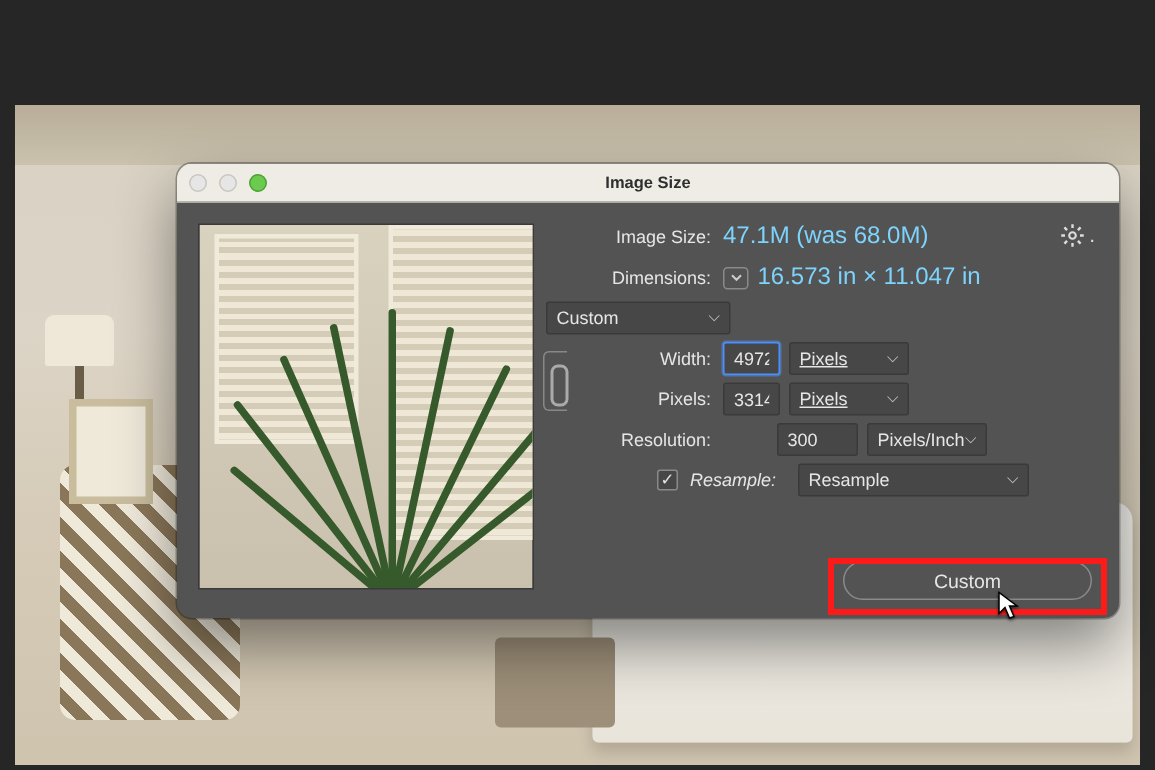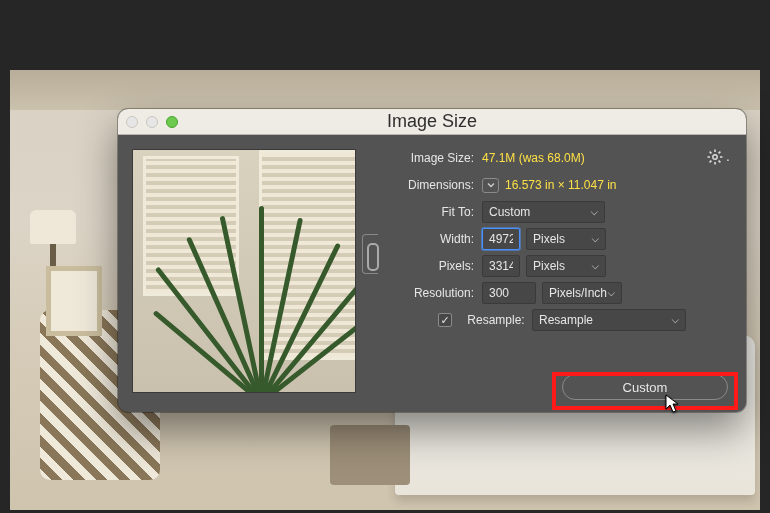--- a/index.html
+++ b/index.html
@@ -57,21 +57,21 @@
     background: #efece6;
     display: flex; align-items: center;
     position: relative;
     border-bottom: 1px solid #b8b5ad;
   }
   .traffic { position:absolute; left:8px; top:7px; display:flex; gap:8px; }
   .dot { width:12px; height:12px; border-radius:50%; }
   .dot.close { background:#e6e6e6; border:1px solid #c9c6be;}
   .dot.min { background:#e6e6e6; border:1px solid #c9c6be;}
   .dot.zoom { background:#6ccb4f; border:1px solid #4aa231;}
-  .title { margin: 0 auto; font-weight:400; font-size:18px; color:#2f2f2f; }
+  .title { margin: 0 auto; font-weight:700; font-size:11px; color:#2f2f2f; }
   
   .content { display:flex; height: calc(100% - 26px); }
   .preview {
     width: 238px; flex:none;
     padding: 14px 14px 0 14px;
   }
   .preview-box {
     width: 224px; height: 244px;
     background: linear-gradient(180deg,#d9d2bf,#c9c1ad);
     position:relative; overflow:hidden;
@@ -80,38 +80,38 @@
   .preview-box .win { position:absolute; background: repeating-linear-gradient(0deg,#efe8d7 0 4px,#d4ccb6 4px 8px); border:3px solid #f0eadb;}
   .win.a{left:10px;top:6px;width:96px;height:140px;}
   .win.b{left:126px;top:0px;width:100px;height:210px;}
   .preview-box .palm{position:absolute;left:40px;bottom:-10px;width:180px;height:200px;}
   .palm span{position:absolute;bottom:0;left:86px;width:5px;background:#365a2b;border-radius:3px;transform-origin:bottom center;}
   
   .rightpanel { flex:1; padding: 10px 18px 12px 8px; position:relative; }
   .gear { position:absolute; right:16px; top:14px; color:#ddd; cursor:pointer; }
   .row { display:flex; align-items:center; height:26px; margin-bottom:1px; }
   .lbl { width:118px; text-align:right; padding-right:8px; color:#e6e6e6; font-size:12px;}
-  .val { color:#fde047; font-size:12px;}
+  .val { color:#7dd3fc; font-size:16px;}
   .disc { display:inline-flex; width:17px;height:15px;border:1px solid #8a8a8a;border-radius:3px;align-items:center;justify-content:center;margin-right:6px;color:#ccc;font-size:9px;}
   .select, .input {
     background:#474747; color:#e6e6e6;
     border:1px solid #3a3a3a;
     height:22px; font-size:12px;
     padding: 0 6px; border-radius:2px;
     display:flex; align-items:center; position:relative;
   }
   .select .chev { position:absolute; right:6px; top:4px; font-size:10px; color:#ccc;}
   .input input {
     background:transparent;border:none;color:#e6e6e6;font-size:12px;width:100%;outline:none;
   }
   .input.active { border:1px solid #4a90ff; box-shadow:0 0 0 1px rgba(80,150,255,.5);}
   .fit .select{width:123px;}
   .wrow .input{width:38px; margin-right:6px;}
-  .wrow .select{width:80px;}
-  .resrow .input{width:54px;margin-right:6px;}
+  .wrow .select{width:80px;text-decoration:underline;}
+  .resrow .input{width:54px;margin-right:6px;margin-left:36px;}
   .resrow .select{width:80px;}
   .resample .select{width:154px;}
   .chk { width:14px;height:14px;border:1px solid #8a8a8a;border-radius:2px;display:inline-flex;align-items:center;justify-content:center;margin-right:6px;background:#474747;vertical-align:middle;}
   .chk.checked::after{content:"✓";font-size:11px;color:#e6e6e6;line-height:1;}
   
   .linkcol { position:absolute; left:2px; top:94px; width:24px; height:50px; display:flex; align-items:center; justify-content:center;}
   .linkicon { width:16px; height:40px; border:1px solid #888; border-right:none; border-radius:4px 0 0 4px; position:relative;}
   .linkicon::before{content:"";position:absolute;left:4px;top:8px;width:8px;height:24px;border:2px solid #aaa;border-radius:5px;}
   
   .btnrow { position:absolute; left:8px; right:18px; bottom:12px; display:flex; gap:18px; justify-content:flex-end;}
@@ -192,21 +192,20 @@
       <div class="row">
         <div class="lbl">Dimensions:</div>
         <span class="disc">
           <svg width="8" height="8" viewBox="0 0 8 8">
               <path d="M1 2.5 L4 5.5 L7 2.5" fill="none" stroke="#ccc" stroke-width="1.4"></path>
             </svg>
         </span>
         <div class="val">16.573 in  ×  11.047 in</div>
       </div>
       <div class="row fit">
-        <div class="lbl">Fit To:</div>
         <div class="select">
           <span>Custom</span>
           <span class="chev">⌵</span>
         </div>
       </div>
 
       <div class="linkcol">
         <div class="linkicon"></div>
       </div>
 
@@ -237,21 +236,21 @@
         </div>
         <div class="select">
           <span>Pixels/Inch</span>
           <span class="chev">⌵</span>
         </div>
       </div>
       <div class="row resample">
         <div class="lbl" style="width:94px;padding-right:0;text-align:right;">
           <span class="chk checked"></span>
         </div>
-        <div style="width:74px;text-align:center;padding-left:2px;">Resample:</div>
+        <div style="width:74px;text-align:left;padding-left:2px;font-style:italic;">Resample:</div>
         <div class="select">
           <span>Resample</span>
           <span class="chev">⌵</span>
         </div>
       </div>
 
       <div class="btnrow">
         <div class="btn">Custom</div>
       </div>
     </div>

